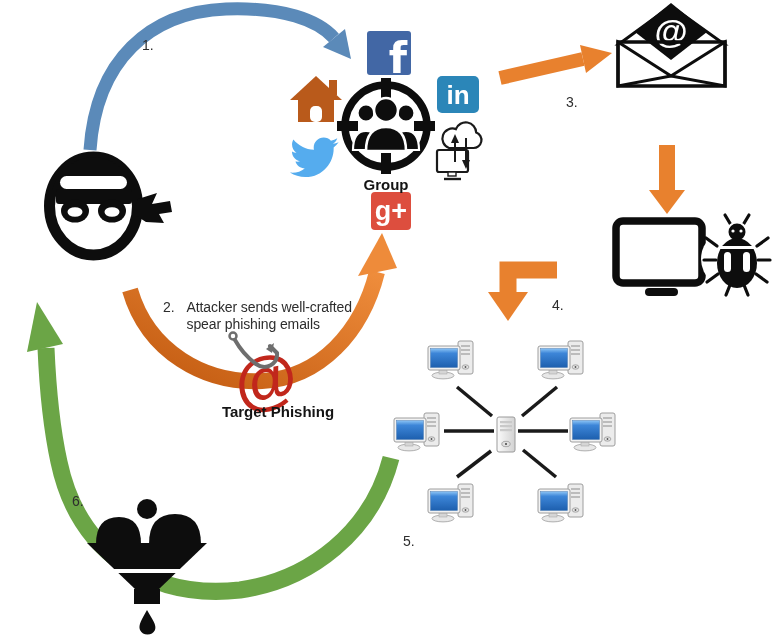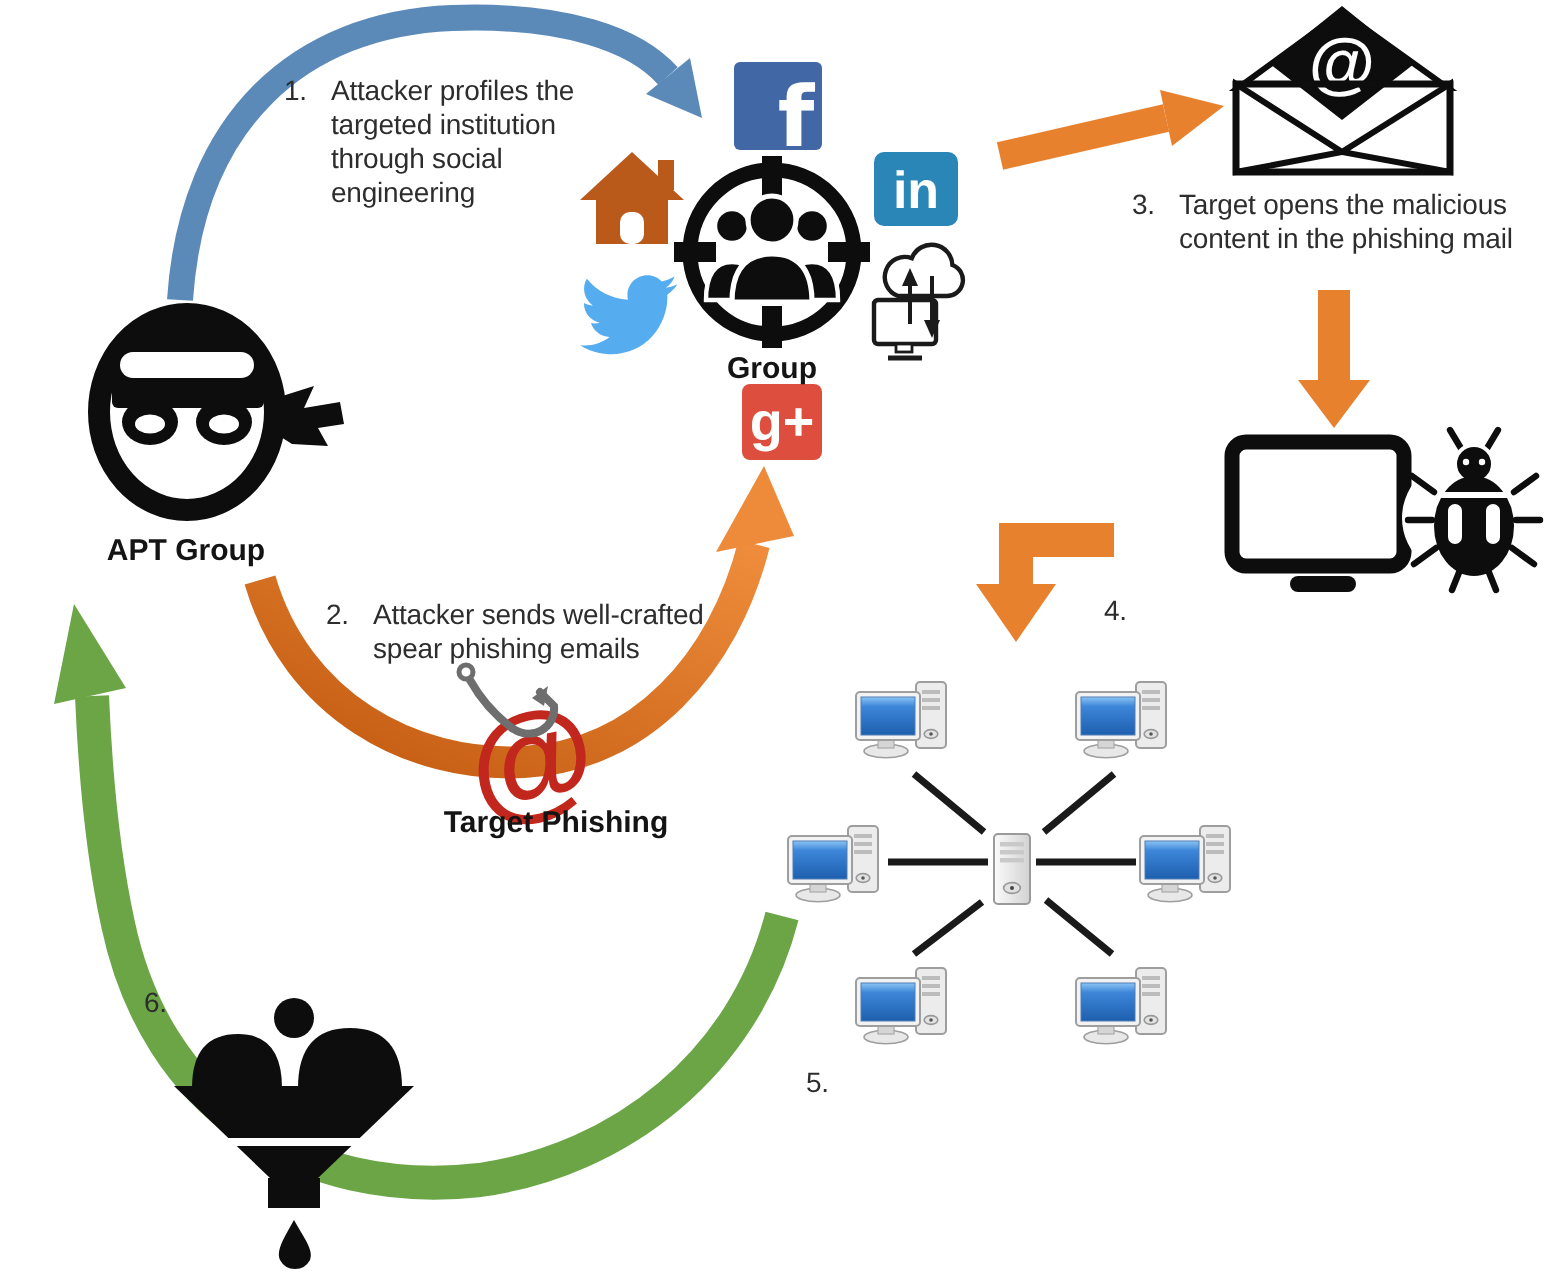--- a/index.html
+++ b/index.html
@@ -220,37 +220,34 @@
       <circle cx="233" cy="336" r="3.5" stroke-width="2.5"></circle>
       <path d="M 235 340 C 240 349 248 358 256 364" stroke-width="4"></path>
       <path d="M 256 364 C 266 371 278 364 277 353 L 270 346" stroke-width="4"></path>
       <polygon points="266,349 274,343 272,353" fill="#6e6e6e" stroke="none"></polygon>
     </g>
   </g>
 </svg>
 
 <div class="step" style="left:142px;top:37px;">
   <span class="num">1.</span>
-  <span class="txt" style="width:150px;">Attacker profiles the targeted institution through social engineering</span>
 </div>
 <div class="step" style="left:163px;top:299px;">
   <span class="num">2.</span>
   <span class="txt" style="width:196px;">Attacker sends well-crafted spear phishing emails</span>
 </div>
 <div class="step" style="left:566px;top:94px;">
   <span class="num">3.</span>
-  <span class="txt" style="width:176px;">Target opens the malicious content in the phishing mail</span>
 </div>
 <div class="step nowrap" style="left:552px;top:297px;">
   <span class="num">4.</span>
 </div>
 <div class="step" style="left:403px;top:533px;">
   <span class="num">5.</span>
 </div>
 <div class="step nowrap" style="left:72px;top:493px;">
   <span class="num">6.</span>
 </div>
 
-<div class="label" style="left:28px;top:267px;width:130px;">APT Group</div>
 <div class="label" style="left:336px;top:176px;width:100px;">Group</div>
 <div class="label" style="left:203px;top:403px;width:150px;">Target Phishing</div>
 
 </div>
 
 </body></html>

